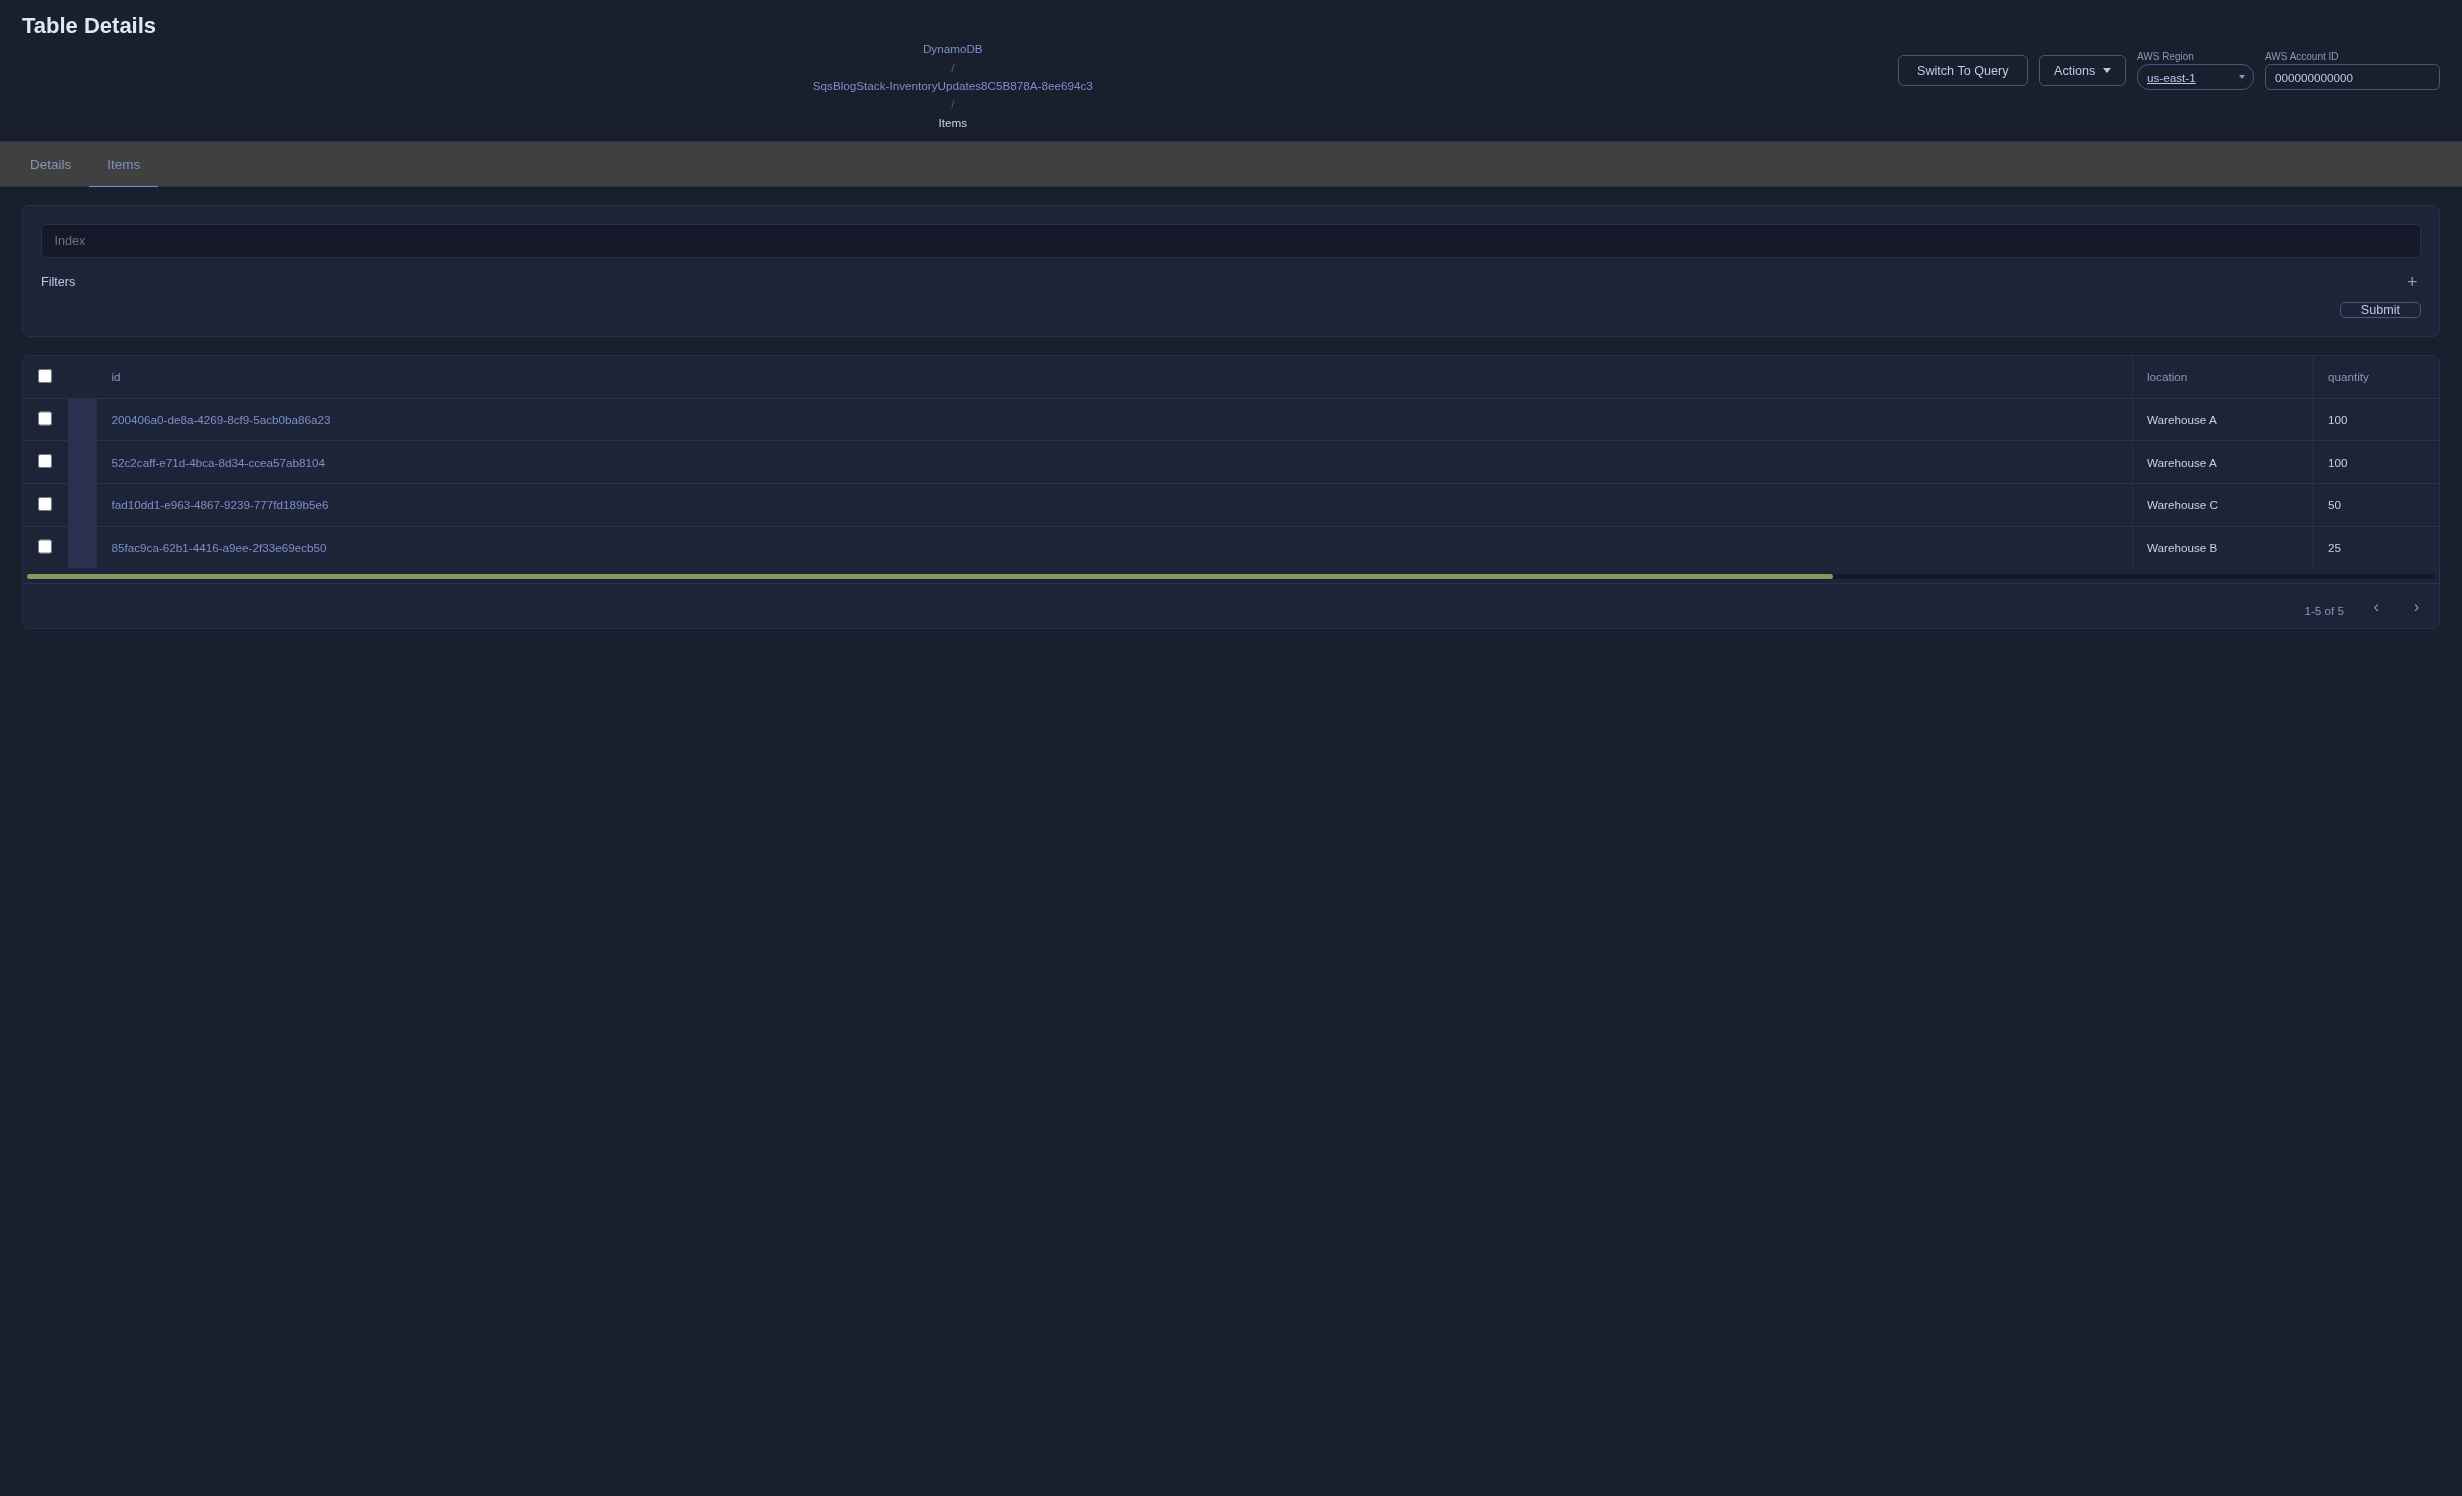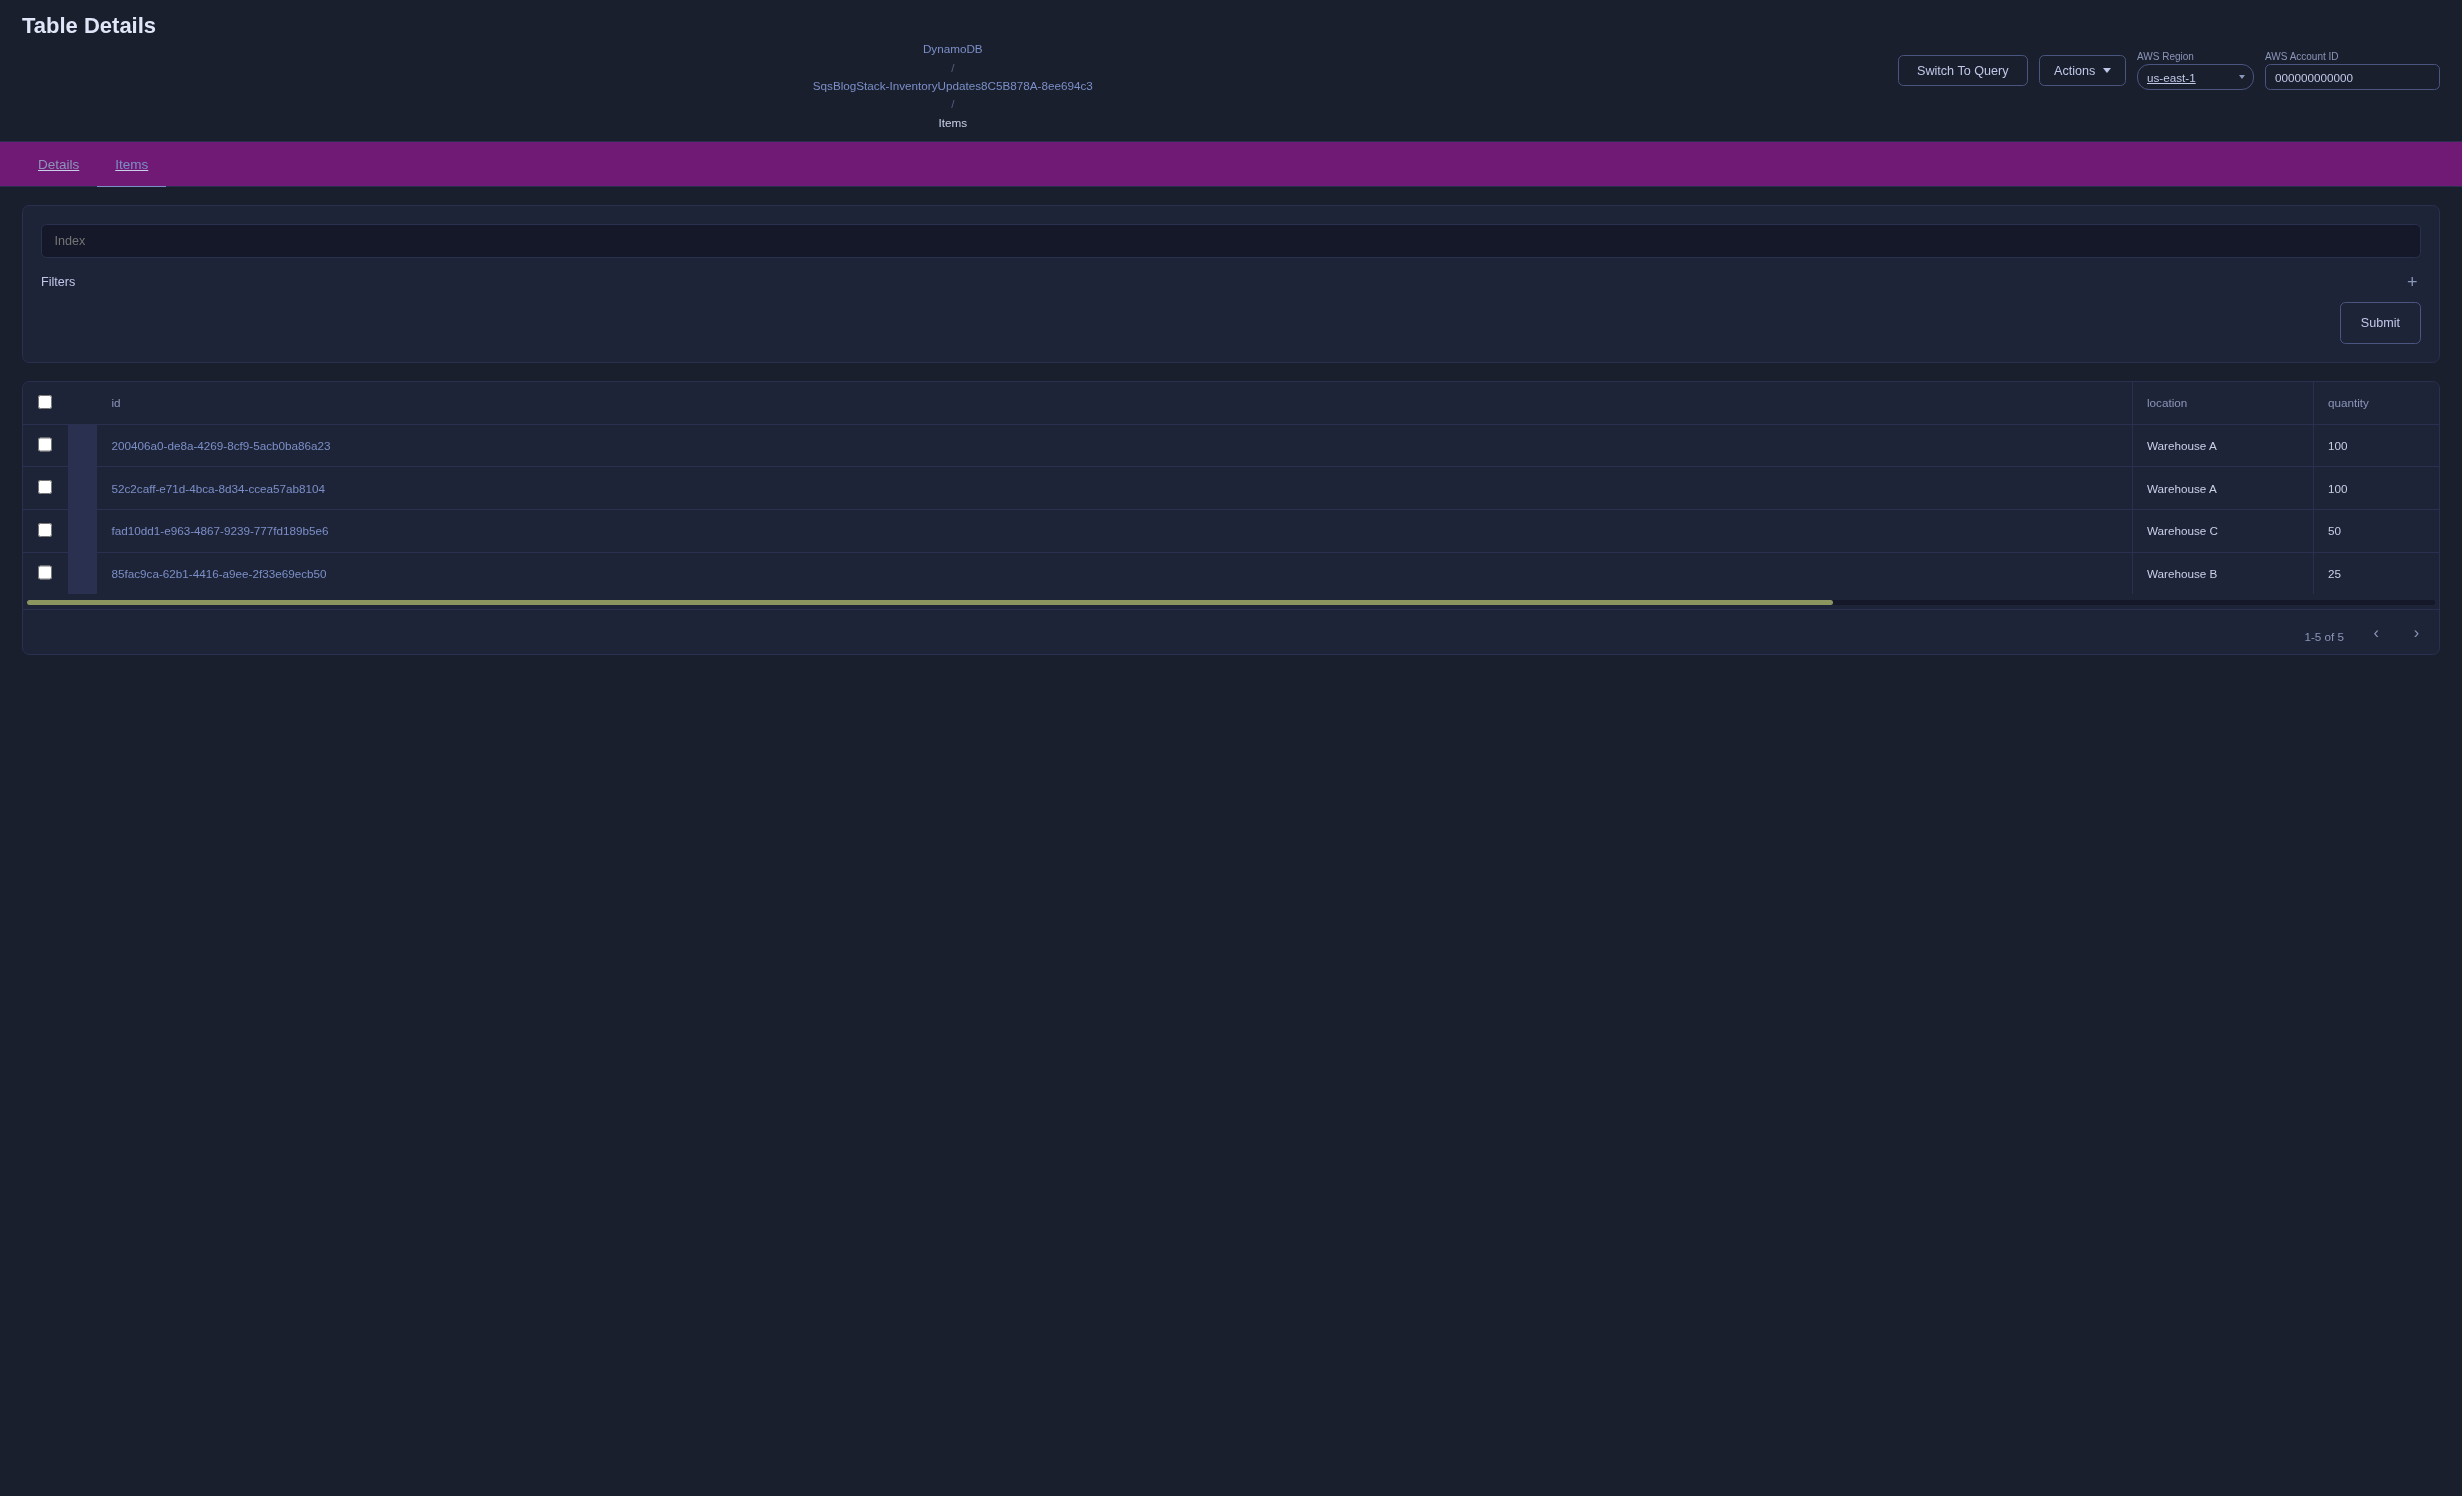--- a/index.html
+++ b/index.html
@@ -123,24 +123,23 @@
       color: #c0c8e8;
       padding: 5.4px 9px;
       border-radius: 5.4px;
       font-size: 11.7px;
       min-width: 145px;
     }
 
     
     .tabs {
       display: flex;
-      padding: 0 20px;
+      padding: 0 12px;
       border-bottom: 0.9px solid #2a3050;
-      background: #701a75;
-      text-decoration: underline;
+      background: #404040;
     }
     .tab {
       padding: 14.5px 18px;
       font-size: 13.5px;
       cursor: pointer;
       color: #8a95b8;
       border-bottom: 1.8px solid transparent;
       margin-bottom: -0.9px;
     }
     .tab.active {
@@ -192,21 +191,21 @@
     }
     .filter-panel-footer {
       display: flex;
       justify-content: flex-end;
       margin-top: 11px;
     }
     .submit-btn {
       background: transparent;
       border: 1.4px solid #4a5580;
       color: #c0c8e8;
-      padding: 13px 20px;
+      padding: 0 20px;
       border-radius: 5.4px;
       cursor: pointer;
       font-size: 12.6px;
     }
 
     
     .table-panel {
       background: #1e2438;
       border: 0.9px solid #2a3050;
       border-radius: 7.2px;

